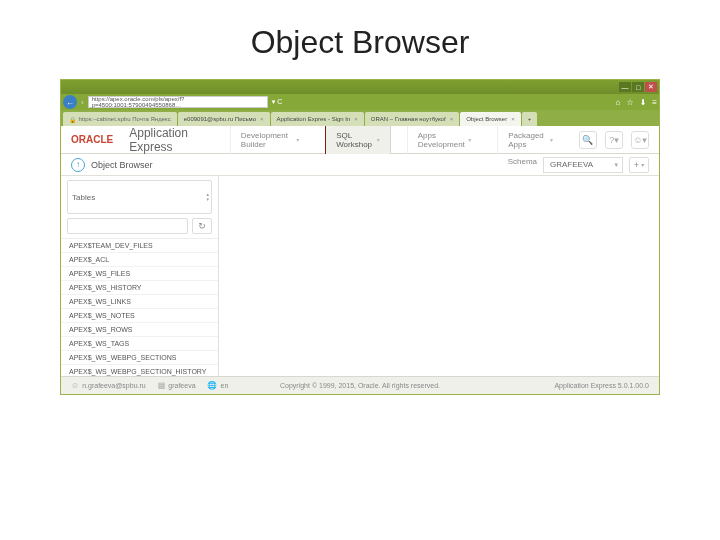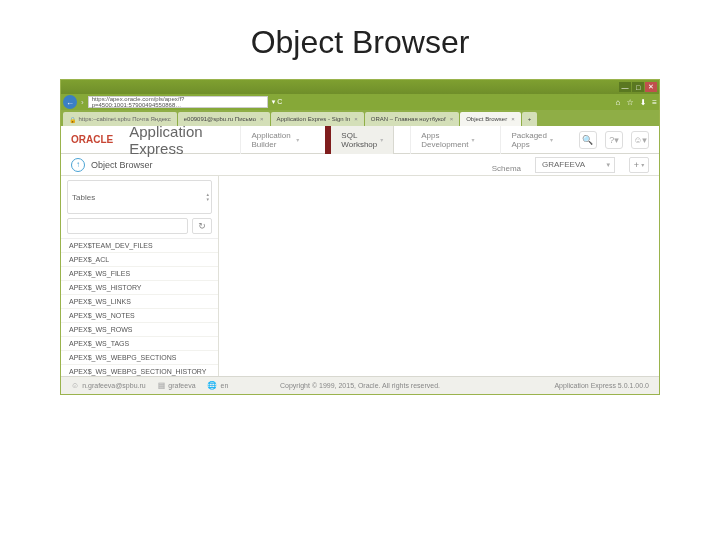--- a/index.html
+++ b/index.html
@@ -16,30 +16,30 @@
 .addr{flex:1;height:12px;background:#fff;border:1px solid #ccc;font-size:6px;display:flex;align-items:center;padding:0 3px;color:#555;max-width:180px}
 .nav-icons{display:flex;gap:6px;margin-left:auto;color:#fff;font-size:8px}
 .tab-strip{height:16px;background:#8fae46;display:flex;align-items:flex-end;padding:0 2px;gap:1px}
 .btab{height:14px;padding:0 6px;font-size:6px;display:flex;align-items:center;border-radius:2px 2px 0 0;color:#444;background:#d4dfb8;white-space:nowrap}
 .btab.fav{background:#d4dfb8;color:#666}
 .btab.active{background:#f5f5f0}
 .btab .x{margin-left:4px;color:#888;font-size:6px}
 .content{background:#f8f8f5}
 .brand-bar{height:28px;background:#fff;border-bottom:1px solid #d8d8d0;display:flex;align-items:center;padding:0 10px;gap:16px}
 .brand{font-size:10px;font-weight:bold;color:#c74634}
-.brand-sub{font-size:15px;color:#666;margin-right:8px}
+.brand-sub{font-size:12px;color:#666;margin-right:8px}
 .navtab{height:28px;padding:0 10px;font-size:8px;color:#888;display:flex;align-items:center;gap:3px;border-left:1px solid #eee}
-.navtab.active{background:#f0f0eb;color:#555;border-left:6px solid #7f1d1d;border-right:1px solid #d8d8d0}
+.navtab.active{background:#f0f0eb;color:#555;border-left:1px solid #7f1d1d;border-right:1px solid #d8d8d0}
 .navtab .chev{font-size:6px;color:#bbb}
 .brand-right{margin-left:auto;display:flex;gap:8px;align-items:center}
 .brand-right .ic{width:18px;height:18px;border:1px solid #ddd;border-radius:3px;display:flex;align-items:center;justify-content:center;font-size:9px;color:#aaa}
 .crumb-bar{height:22px;background:#fff;border-bottom:1px solid #e0e0d8;display:flex;align-items:center;padding:0 10px;gap:6px}
 .up-ic{width:14px;height:14px;border:1px solid #4aa3d4;border-radius:50%;display:flex;align-items:center;justify-content:center;font-size:8px;color:#4aa3d4}
 .crumb-txt{font-size:9px;color:#555}
-.crumb-right{margin-left:auto;display:flex;align-items:flex-end;gap:14px}
+.crumb-right{margin-left:auto;display:flex;align-items:flex-start;gap:6px}
 .crumb-lbl{font-size:8px;color:#888}
 .schema-sel{height:16px;border:1px solid #ddd;background:#fff;font-size:8px;color:#666;padding:0 18px 0 6px;display:flex;align-items:center;position:relative;min-width:80px}
 .schema-sel:after{content:"▾";position:absolute;right:4px;color:#aaa;font-size:7px}
 .plus-btn{height:16px;width:20px;border:1px solid #ddd;background:#fff;display:flex;align-items:center;justify-content:center;font-size:9px;color:#888;border-radius:2px;position:relative}
 .plus-btn:after{content:"▾";font-size:6px;color:#aaa;margin-left:2px}
 .body-split{display:flex;height:200px;background:#fff}
 .sidebar{width:158px;border-right:1px solid #e0e0d8;display:flex;flex-direction:column}
 .sb-ctrls{padding:4px 6px;display:flex;gap:4px;align-items:center}
 .type-sel{flex:1;height:16px;border:1px solid #ddd;font-size:8px;color:#666;padding:16px 4px;display:flex;align-items:center;position:relative;border-radius:2px}
 .type-sel .stp{position:absolute;right:2px;display:flex;flex-direction:column;font-size:5px;color:#999;line-height:5px}
@@ -108,21 +108,21 @@
       </div>
     <div class="btab" style="flex:0 0 14px;justify-content:center">+</div>
   </div>
 
   <div class="content">
 
     <div class="brand-bar">
       <span class="brand">ORACLE</span>
       <span class="brand-sub">Application Express</span>
       <div class="navtab">
-          <span>Application Builder</span>
+          <span>Development Builder</span>
           <span class="chev">▾</span>
         </div>
       <div class="navtab active">
           <span>SQL Workshop</span>
           <span class="chev">▾</span>
         </div>
       <div class="navtab">
           <span>Apps Development</span>
           <span class="chev">▾</span>
         </div>

